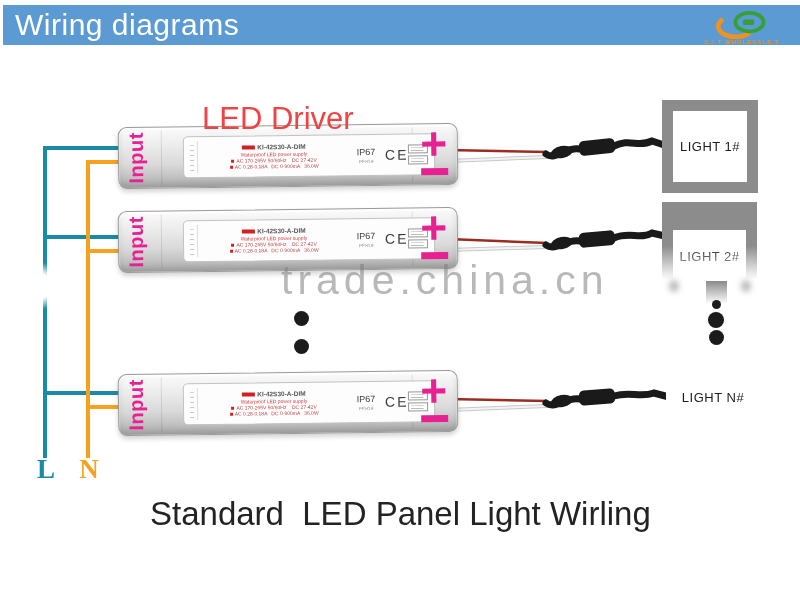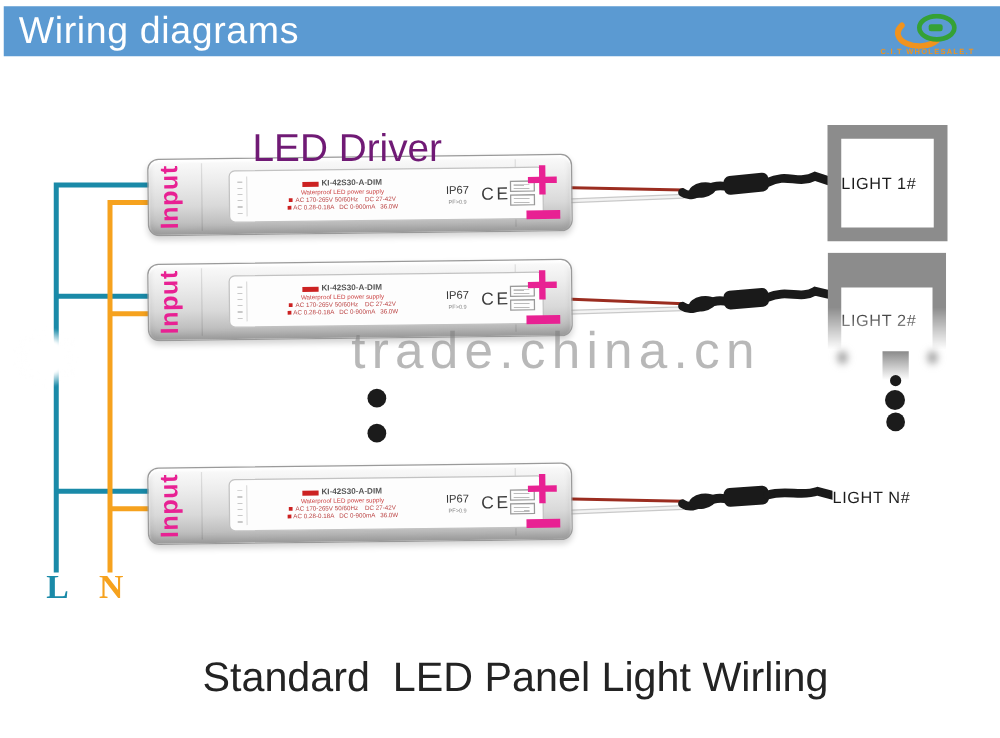--- a/index.html
+++ b/index.html
@@ -9,22 +9,22 @@
   
   .banner{position:absolute;left:3px;top:5px;right:0;height:40px;background:#5b9ad2;z-index:10;
           display:flex;align-items:center;}
   .banner-title{color:#fff;font-size:30px;margin-left:12px;letter-spacing:0.5px;font-weight:400;}
   .logo{position:absolute;right:6px;top:1px;width:104px;height:43px;display:flex;flex-direction:column;
         align-items:center;justify-content:center;}
   .logo-text{font-size:6px;font-weight:bold;color:#f0931e;letter-spacing:1px;white-space:nowrap;
              filter:blur(0.4px);}
 
   
-  .led-driver-title{position:absolute;left:202px;top:101px;font-size:31px;color:#701a75;z-index:5;}
-  .bottom-title{position:absolute;left:162px;top:495px;font-size:33px;color:#232323;white-space:pre;z-index:5;margin-top:28px;}
+  .led-driver-title{position:absolute;left:202px;top:101px;font-size:31px;color:#ef4444;z-index:5;}
+  .bottom-title{position:absolute;left:150px;top:495px;font-size:33px;color:#232323;white-space:pre;z-index:5;}
   .watermark{position:absolute;left:281px;top:257px;font-size:41px;letter-spacing:5px;
              color:rgba(125,125,125,0.55);z-index:6;white-space:nowrap;text-align:center;}
 
   
   #wires{position:absolute;left:0;top:0;z-index:1;}
 
   
   .driver{position:absolute;width:338px;height:60px;border-radius:9px;border:1px solid #9a9a9a;
           background:linear-gradient(180deg,#fbfbfb 0%,#ececec 30%,#d9d9d9 62%,#aeaeae 100%);
           box-shadow:0 3px 5px rgba(0,0,0,0.18), inset 0 2px 2px #ffffff, inset 0 -4px 6px rgba(0,0,0,0.12);
@@ -53,21 +53,21 @@
   .cert-box{width:20px;height:9px;border:1px solid #999;box-sizing:border-box;
             background:repeating-linear-gradient(180deg,#bbb 0 1px,transparent 1px 3px);
             background-size:70% 70%;background-repeat:no-repeat;background-position:2px 2px;}
   .terminals{position:absolute;right:5px;top:2px;bottom:4px;width:36px;display:flex;flex-direction:column;
              align-items:center;justify-content:space-between;}
   .plus-terminal{font-size:46px;font-weight:bold;color:#e82193;line-height:0.75;}
   .minus-terminal{width:27px;height:7px;background:#e82193;margin-bottom:5px;}
 
   
   .light{position:absolute;background:#8c8c8c;box-sizing:border-box;z-index:3;}
-  .light-inner{width:100%;height:100%;background:#fff;display:flex;align-items:center;justify-content:flex-start;}
+  .light-inner{width:100%;height:100%;background:#fff;display:flex;align-items:center;justify-content:center;}
   .light-label{font-size:13px;color:#1c1c1c;letter-spacing:0.5px;}
   .light-fade{-webkit-mask-image:linear-gradient(#000 55%,rgba(0,0,0,0) 97%);
               mask-image:linear-gradient(#000 55%,rgba(0,0,0,0) 97%);}
 
   
   .dot{position:absolute;background:#1b1b1b;border-radius:50%;z-index:4;}
   .trail{position:absolute;left:706px;top:281px;width:21px;height:23px;z-index:4;
          background:linear-gradient(180deg,#8a8a8a,rgba(138,138,138,0));}
   .smudge{position:absolute;width:16px;height:20px;z-index:4;filter:blur(3px);
           background:radial-gradient(closest-side,#777 0%,rgba(119,119,119,0) 75%);}

